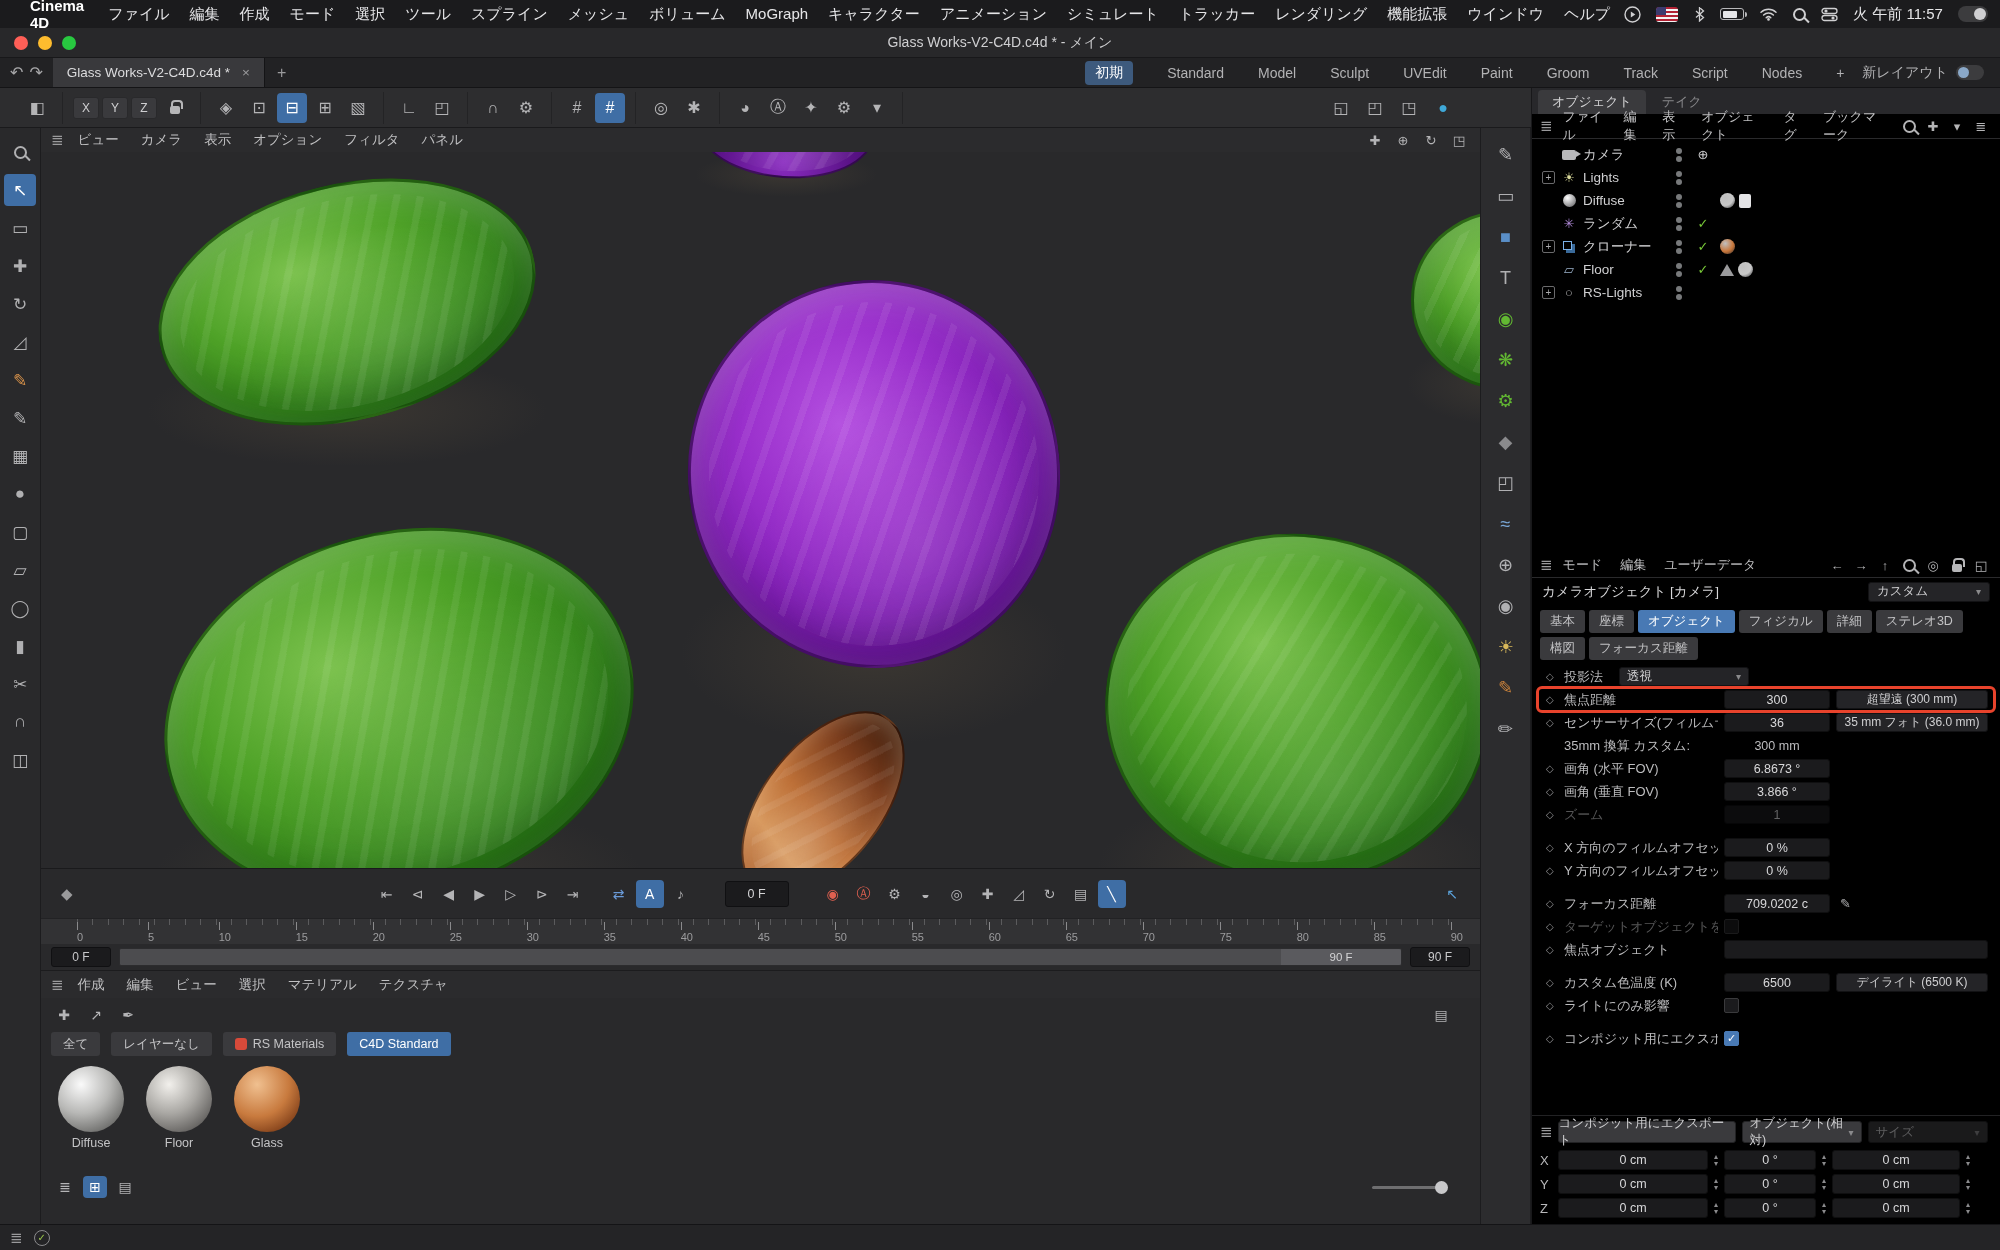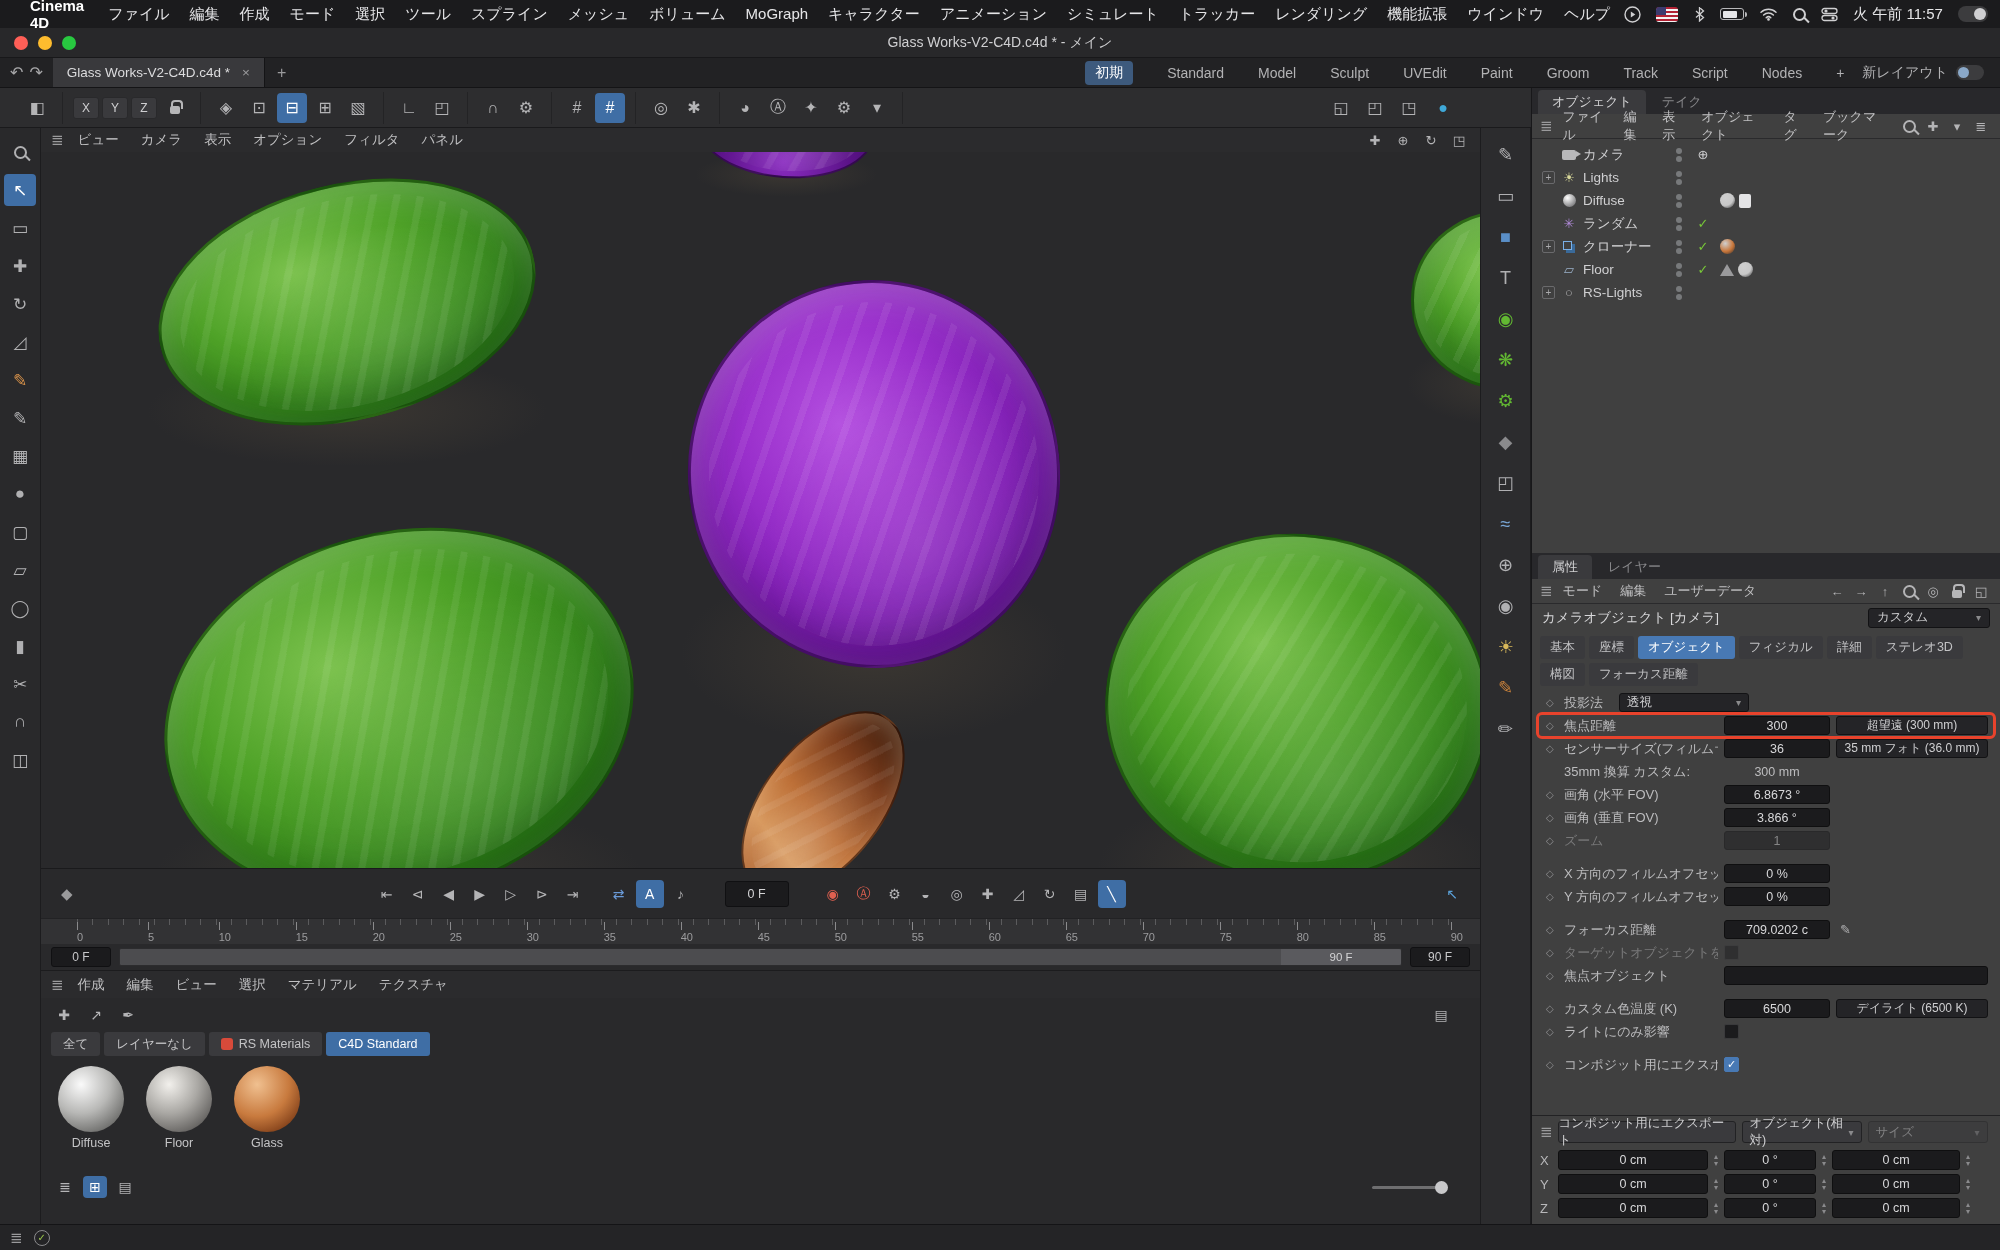--- a/index.html
+++ b/index.html
@@ -114,42 +114,42 @@
   .range-box { width:60px; height:20px; background:#1b1b1d; border:1px solid #101012; border-radius:3px; display:flex; align-items:center; justify-content:center; font-size:12px; color:#c8c8ca; }
   .range-track { flex:1; height:18px; background:#4c4c4f; border:1px solid #2c2c2e; border-radius:2px; position:relative; }
   .range-end-inner { position:absolute; right:0; top:0; bottom:0; width:120px; background:#5a5a5e; display:flex; align-items:center; justify-content:center; font-size:11.5px; color:#d4d4d6; border-radius:0 2px 2px 0; }
 
   
   .mat-menu { height:28px; display:flex; align-items:center; gap:4px; padding:0 10px; font-size:13.5px; color:#c0c0c2; background:#2b2b2d; border-top:1px solid #1c1c1e; }
   .mat-menu .mi { padding:0 11px; }
   .mat-tools { height:34px; display:flex; align-items:center; gap:6px; padding:0 10px; }
   .mat-tools .tbtn { min-width:26px; height:26px; font-size:14px; }
   .mat-tools .right { margin-left:auto; margin-right:16px; }
-  .mat-tabs { display:flex; gap:4px; padding:0 10px; height:24px; }
+  .mat-tabs { display:flex; gap:11px; padding:0 10px; height:24px; }
   .mat-tab { padding:0 12px; background:#3a3a3d; border-radius:3px; font-size:12.5px; color:#c4c4c6; display:flex; align-items:center; }
   .mat-tab.active { background:#3f6ea5; color:#fff; }
   .rs-ic { width:12px; height:12px; border-radius:3px; background:#d84a3a; display:inline-block; margin-right:6px; }
   .mat-thumbs { display:flex; gap:16px; padding:10px 14px 0; }
   .mat-item { width:72px; text-align:center; font-size:12.5px; color:#c4c4c6; }
   .mat-sphere { width:66px; height:66px; border-radius:50%; margin:0 auto 4px; }
   .mat-sphere.gray { background:radial-gradient(circle at 35% 28%, #fafafa, #b8b8b6 45%, #6e6e6c 80%, #4c4c4a); }
   .mat-sphere.gray2 { background:radial-gradient(circle at 35% 28%, #f2f0ec, #aaa8a4 45%, #646260 80%, #454341); }
   .mat-sphere.copper { background:radial-gradient(circle at 35% 28%, #f0c090, #c87a3e 50%, #7a3a16 85%, #451e07); }
   .bottom-views { display:flex; align-items:center; gap:6px; padding:0 12px; margin-top:26px; }
   .bottom-views .tbtn { min-width:24px; height:22px; font-size:14px; }
   .mat-slider { margin-left:auto; margin-right:20px; width:76px; display:flex; align-items:center; }
   .mat-slider .track { flex:1; height:3px; background:#6e6e70; border-radius:2px; }
   .mat-slider .handle { width:13px; height:13px; border-radius:50%; background:#c8c8ca; margin-left:-4px; }
 
   
   .right-strip { position:absolute; left:1480px; top:0; bottom:0; width:51px; background:#2c2c2e; border-left:1px solid #1c1c1e; border-right:1px solid #1c1c1e; display:flex; flex-direction:column; align-items:center; padding-top:10px; gap:7px; }
   .right-strip .vbtn { width:36px; height:34px; font-size:18px; }
 
   
-  .right-panel { position:absolute; left:1531px; top:88px; width:469px; bottom:26px; background:#404040; border-left:1px solid #18181a; display:flex; flex-direction:column; z-index:6; }
+  .right-panel { position:absolute; left:1531px; top:88px; width:469px; bottom:26px; background:#000000; border-left:1px solid #18181a; display:flex; flex-direction:column; z-index:6; }
   .pm-tabs { height:26px; background:#28282b; display:flex; align-items:flex-end; gap:2px; padding:0 6px; flex:0 0 auto; }
   .pm-tab { padding:3px 14px; font-size:13px; background:#3a3a3d; border-radius:4px 4px 0 0; color:#d2d2d4; }
   .pm-tab.off { background:transparent; color:#87878a; }
   .pm-menu { height:25px; display:flex; align-items:center; gap:2px; padding:0 8px; font-size:13px; color:#c0c0c2; border-bottom:1px solid #2a2a2c; flex:0 0 auto; }
   .pm-menu .mi { padding:0 9px; }
   .pm-icons { margin-left:auto; display:flex; gap:2px; }
   .pm-icons .tbtn { min-width:22px; height:20px; font-size:13px; }
 
   .om-body { height:414px; overflow:hidden; padding-top:4px; flex:0 0 auto; }
   .om-row { display:flex; align-items:center; height:23px; padding:0 8px 0 10px; gap:5px; font-size:13.5px; color:#cfcfd1; }
@@ -673,24 +673,20 @@
     <span class="om-name">RS-Lights</span>
     <span class="om-dots">
           <i></i>
           <i></i>
         </span>
     <span class="om-chk"></span>
     <span class="om-tags"></span>
   </div>
     </div>
 
-  <div class="pm-tabs" id="at-tabs">
-      <span class="pm-tab">属性</span>
-      <span class="pm-tab off">レイヤー</span>
-    </div>
   <div class="pm-menu">
     <span class="burger">≣</span>
     <span id="at-menu" style="display:flex">
         <span class="mi">モード</span>
         <span class="mi">編集</span>
         <span class="mi">ユーザーデータ</span>
       </span>
     <span class="pm-icons" id="at-icons">
         <span class="tbtn">←</span>
         <span class="tbtn">→</span>

